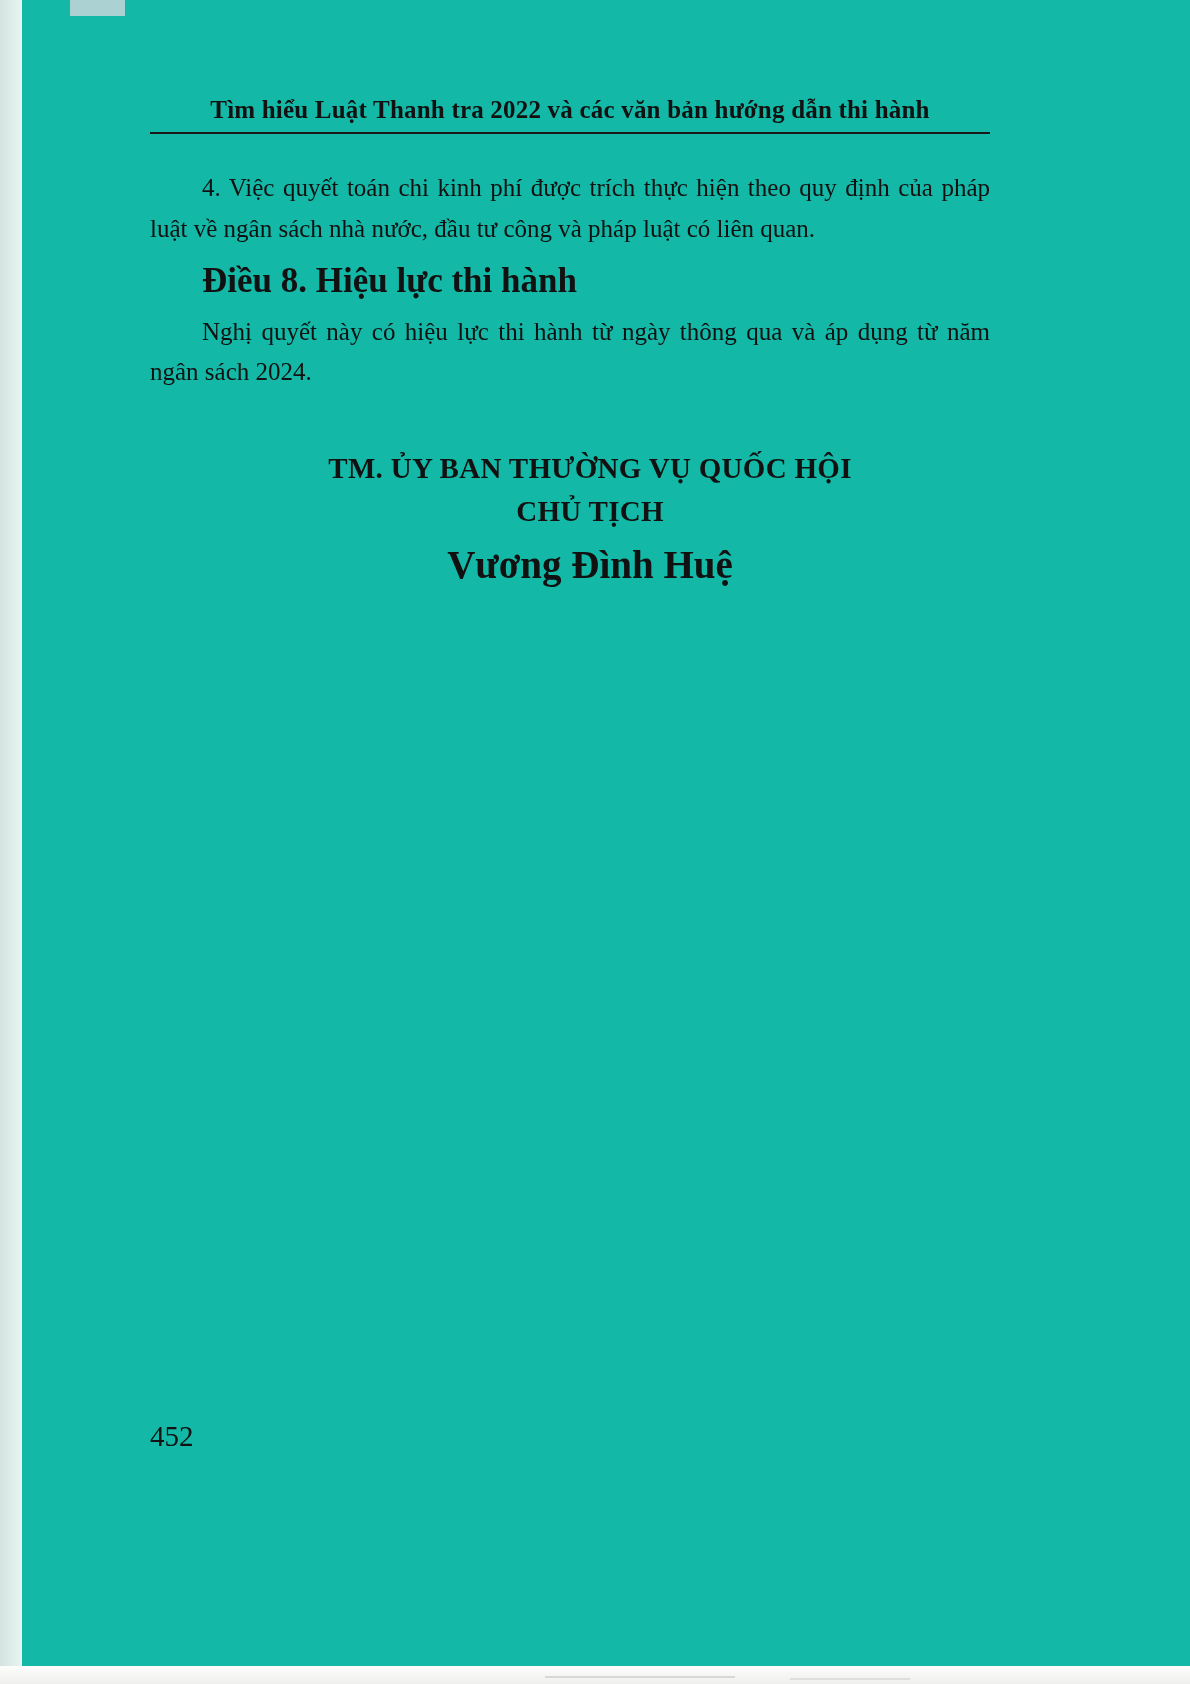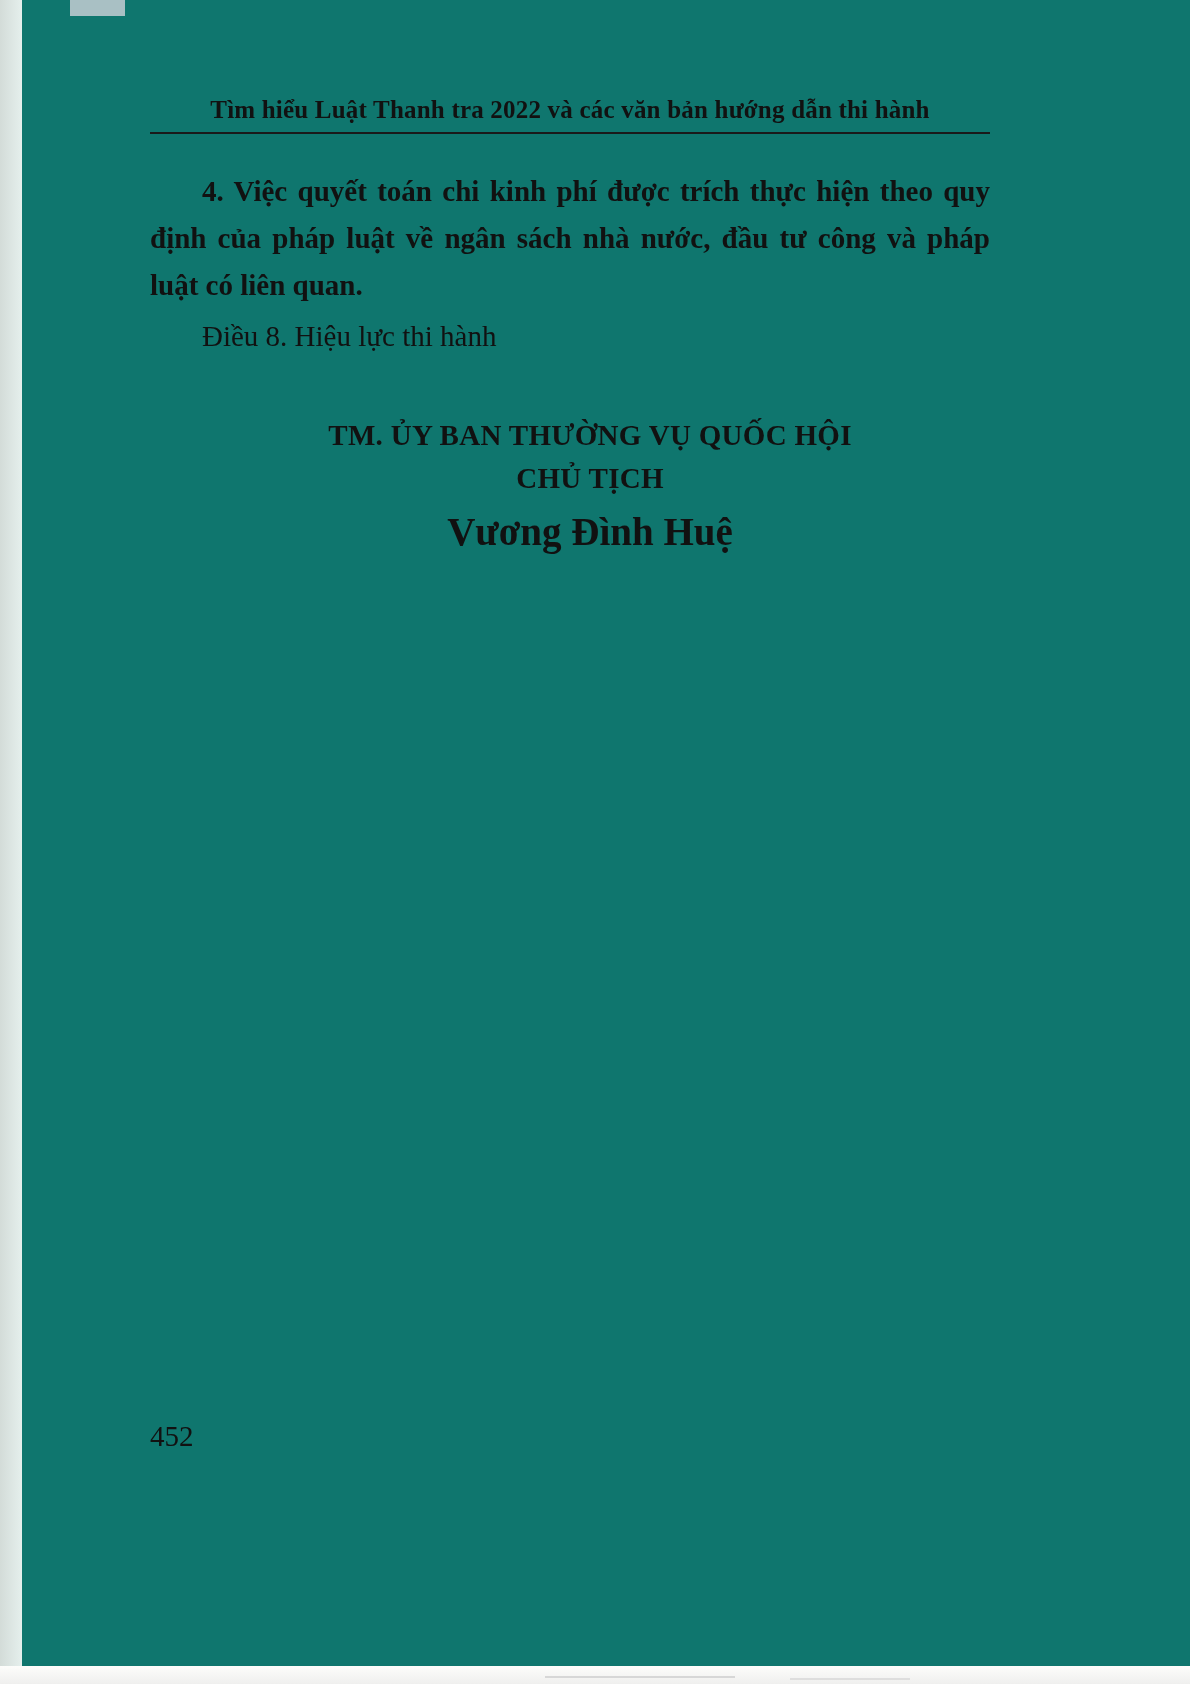--- a/index.html
+++ b/index.html
@@ -4,21 +4,21 @@
 <style>
   html, body {
     margin: 0;
     padding: 0;
     background: #ffffff;
   }
   .page {
     position: relative;
     width: 1190px;
     height: 1684px;
-    background: #0f766e;
+    background: #14b8a6;
     overflow: hidden;
     font-family: "Liberation Serif", "DejaVu Serif", serif;
     color: #111111;
   }
 
   
   .scan-edge-top-left {
     position: absolute;
     left: 70px;
     top: 0;
@@ -79,32 +79,31 @@
     white-space: nowrap;
   }
   .head-rule {
     border-bottom: 2px solid #1a1a1a;
     width: 100%;
     margin-bottom: 34px;
   }
 
   p {
     margin: 0 0 2px 0;
-    font-size: 29px;
+    font-size: 25px;
     line-height: 1.62;
     text-align: justify;
     text-justify: inter-word;
-    font-weight: bold;
   }
   p.indent {
     text-indent: 52px;
   }
   .heading-article {
-    font-weight: normal;
-    font-size: 29px;
+    font-weight: bold;
+    font-size: 35px;
     line-height: 1.62;
     text-indent: 52px;
     margin: 4px 0 2px 0;
   }
   .italic-block {
     font-style: italic;
     text-indent: 52px;
   }
 
   .signature {
@@ -156,20 +155,21 @@
 
   <div class="content">
 
     <div class="running-head">Tìm hiểu Luật Thanh tra 2022 và các văn bản hướng dẫn thi hành</div>
     <div class="head-rule"></div>
 
     <p class="indent">4. Việc quyết toán chi kinh phí được trích thực hiện theo quy định của pháp luật về ngân sách nhà nước, đầu tư công và pháp luật có liên quan.</p>
 
     <div class="heading-article">Điều 8. Hiệu lực thi hành</div>
 
+    <p class="indent">Nghị quyết này có hiệu lực thi hành từ ngày thông qua và áp dụng từ năm ngân sách 2024.</p>
 
 
     <div class="signature">
       <div class="sig-org">TM. ỦY BAN THƯỜNG VỤ QUỐC HỘI</div>
       <div class="sig-role">CHỦ TỊCH</div>
       <div class="sig-name">Vương Đình Huệ</div>
     </div>
 
   </div>
 

